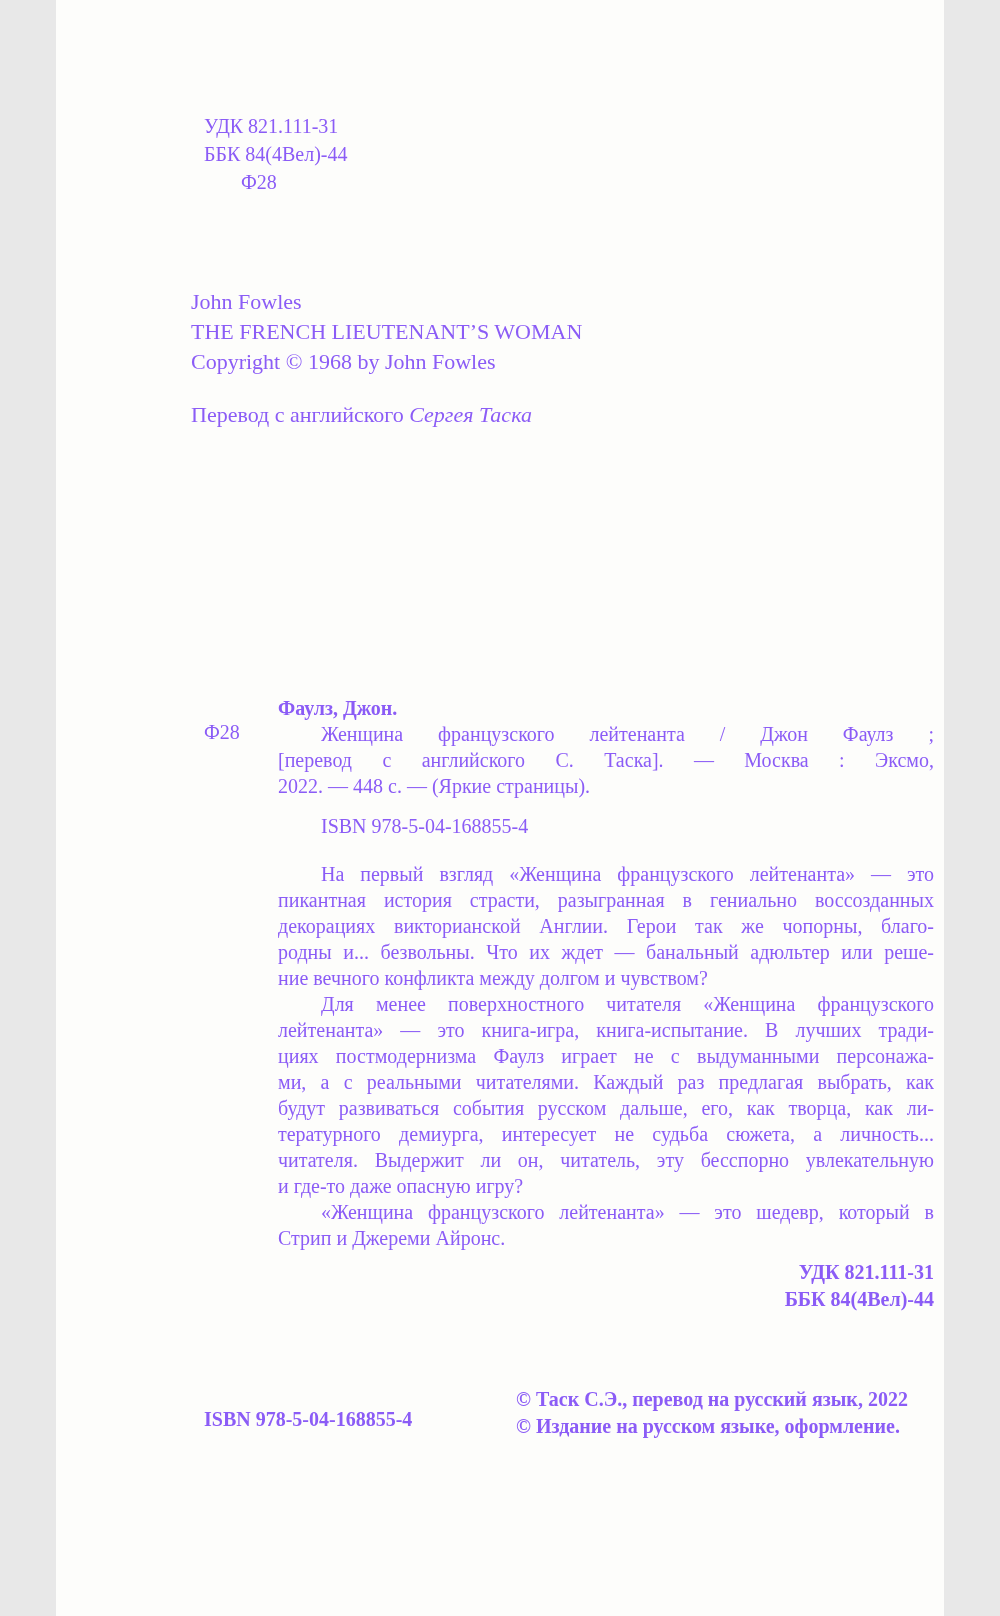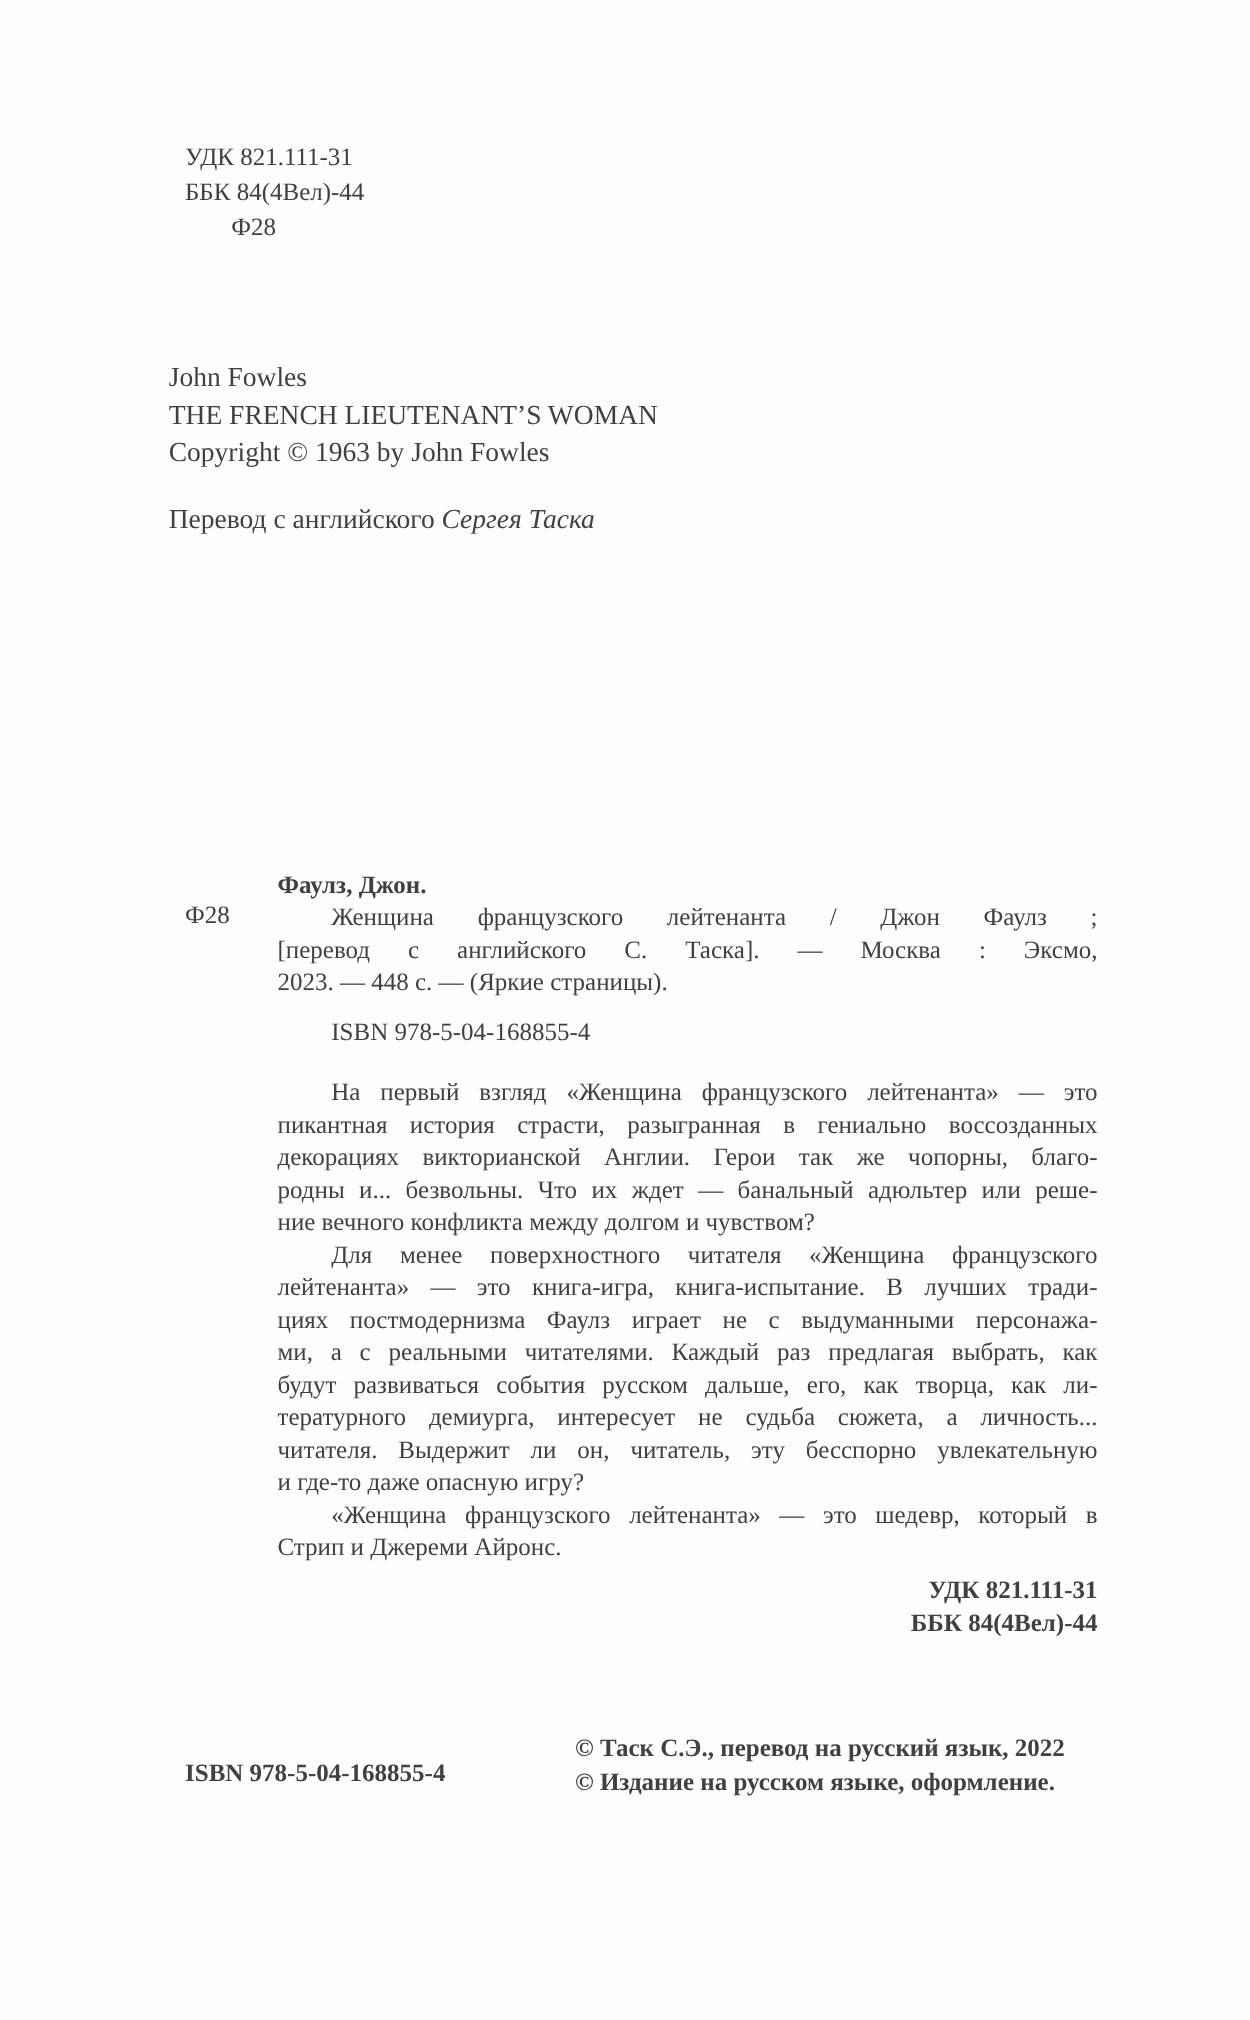--- a/index.html
+++ b/index.html
@@ -1,22 +1,22 @@
 <!DOCTYPE html>
 <html><head>
 <meta charset="utf-8">
 <style>
   * { margin:0; padding:0; box-sizing:border-box; }
   html,body { background:#e8e8e8; }
   .page {
     position:relative;
-    width:1000px; height:1616px;
+    width:888px; height:1616px;
     margin:0 auto;
     background:#fdfdfb;
-    color:#404040;
+    color:#8b5cf6;
     font-family:"Liberation Serif", serif;
     font-size:20px;
     overflow:hidden;
   }
 
   
   .top-codes { position:absolute; left:148px; top:112px; line-height:28px; }
   .top-codes .shifted { padding-left:37px; }
 
   
@@ -61,36 +61,36 @@
 
   <div class="top-codes">
     <div>УДК 821.111-31</div>
     <div>ББК 84(4Вел)-44</div>
     <div class="shifted">Ф28</div>
   </div>
 
   <div class="title-block">
     <div>John Fowles</div>
     <div>THE FRENCH LIEUTENANT’S WOMAN</div>
-    <div>Copyright © 1963 by John Fowles</div>
+    <div>Copyright © 1968 by John Fowles</div>
     <div class="trans">
       <span>Перевод с английского</span>
       <span class="italic">Сергея Таска</span>
     </div>
   </div>
 
   <div class="margin-code">Ф28</div>
 
   <div class="main-col">
     <div class="author-heading">Фаулз, Джон.</div>
 
     <div class="lines first-indent">
         <div class="line">Женщина французского лейтенанта / Джон Фаулз ;</div>
         <div class="line">[перевод с английского С. Таска]. — Москва : Эксмо,</div>
-        <div class="line">2023. — 448 с. — (Яркие страницы).</div>
+        <div class="line">2022. — 448 с. — (Яркие страницы).</div>
       </div>
 
     <div class="isbn-line">ISBN 978-5-04-168855-4</div>
 
     <div class="annotation">
       <div class="lines first-indent">
           <div class="line">На первый взгляд «Женщина французского лейтенанта» — это</div>
           <div class="line">пикантная история страсти, разыгранная в гениально воссозданных</div>
           <div class="line">декорациях викторианской Англии. Герои так же чопорны, благо-</div>
           <div class="line">родны и... безвольны. Что их ждет — банальный адюльтер или реше-</div>

